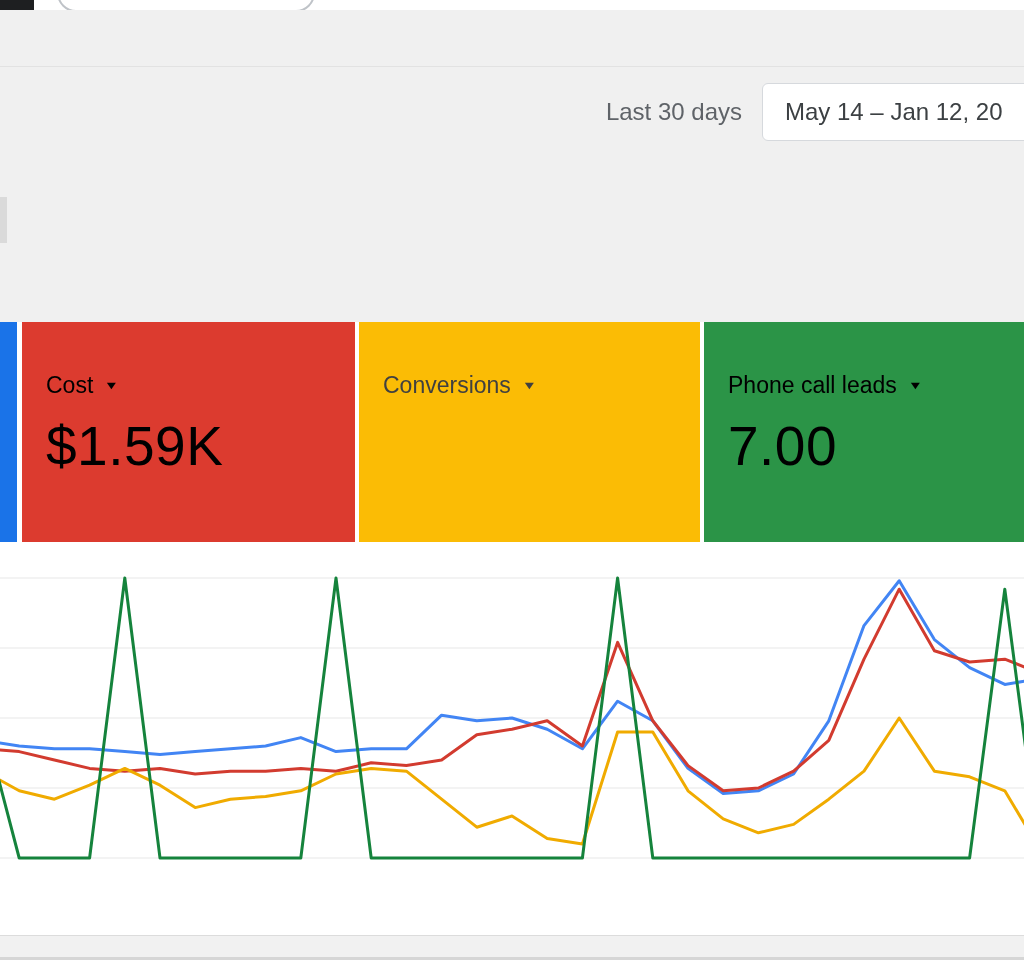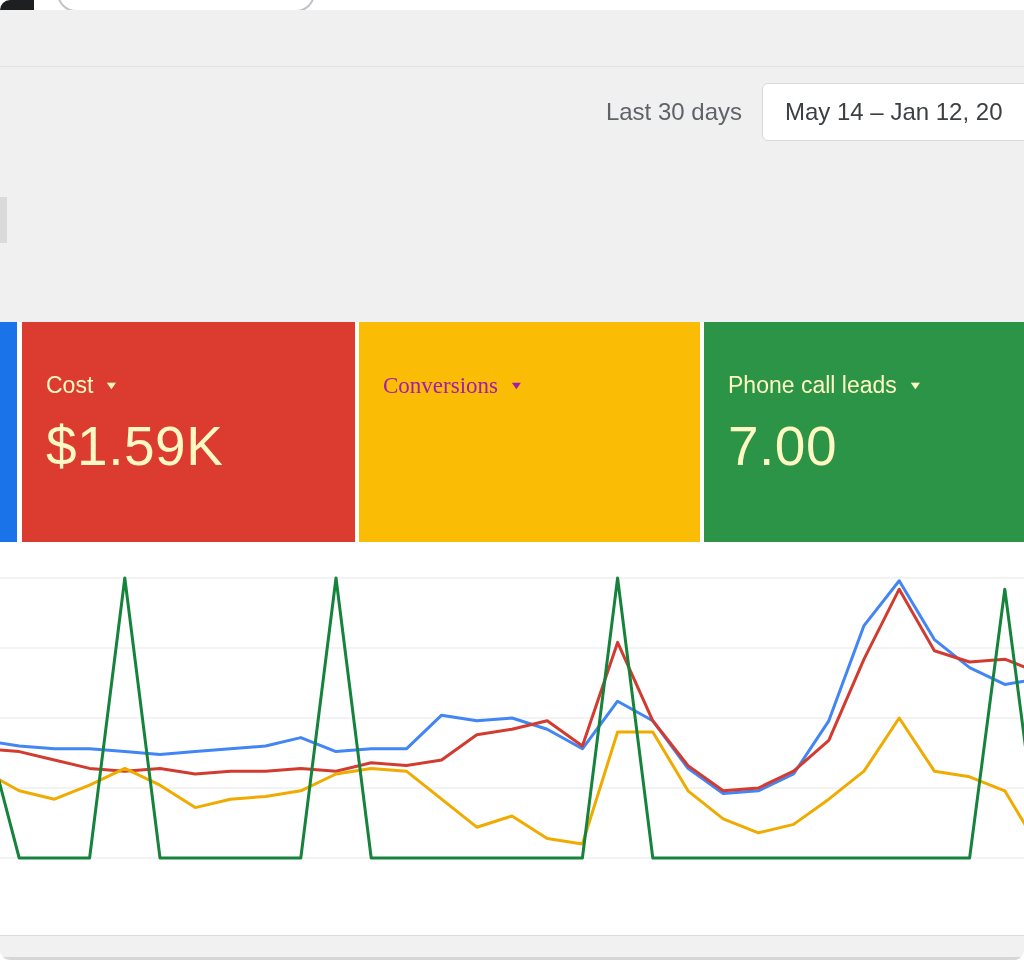--- a/index.html
+++ b/index.html
@@ -1,18 +1,18 @@
 <!DOCTYPE html>
 <html><head>
 <meta charset="utf-8">
 <style>
   html,body{margin:0;padding:0;background:#fff;}
   #screen{
     position:relative;width:1024px;height:960px;overflow:hidden;
-    background:#ffffff;font-family:"Liberation Sans",sans-serif;border-radius:10px;
+    background:#ffffff;font-family:"Liberation Sans",sans-serif;
     -webkit-font-smoothing:antialiased;
   }
   
   .top-dark-fragment{position:absolute;left:0;top:0;width:34px;height:10px;background:#1e1f21;}
   .top-chip{
     position:absolute;left:57px;top:-26px;width:258px;height:38px;
     background:#fff;border:2px solid #bfc3c8;border-radius:19px;box-sizing:border-box;
   }
   .header-band{position:absolute;left:0;top:10px;width:1024px;height:312px;background:#f0f0f0;}
   .header-divider{position:absolute;left:0;top:66px;width:1024px;height:1px;background:#e2e2e2;}
@@ -28,22 +28,22 @@
   .left-edge-fragment{position:absolute;left:0;top:197px;width:7px;height:46px;background:#dadada;}
   
   .card{position:absolute;top:322px;height:220px;box-sizing:border-box;padding:50px 0 0 24px;overflow:hidden;}
   .card-blue{left:0;width:17px;padding:0;}
   .card-cost{left:22px;width:333px;}
   .card-conv{left:359px;width:341px;}
   .card-phone{left:704px;width:330px;}
   .card-label{display:flex;align-items:center;gap:13px;font-size:23px;line-height:27px;cursor:pointer;}
   .card-arrow{font-size:11px;line-height:11px;transform:scaleX(1.4);}
   .card-value{margin-top:16px;font-size:55px;line-height:62px;font-weight:400;letter-spacing:0.5px;}
-  .text-light{color:#fef9c3;}
-  .text-dark{color:#a21caf;font-family:Liberation Serif, serif;}
+  .text-light{color:#000000;}
+  .text-dark{color:#404040;}
   
   .chart-wrap{position:absolute;left:0;top:542px;width:1024px;height:393px;background:#ffffff;}
   .chart-wrap svg{display:block;}
   
   .bottom-strip{
     position:absolute;left:0;top:935px;width:1024px;height:25px;
     background:#f1f1f1;border-top:1px solid #dcdcdc;box-sizing:border-box;
   }
   .bottom-edge{position:absolute;left:0;top:957px;width:1024px;height:3px;background:#d6d6d6;}
 </style>

